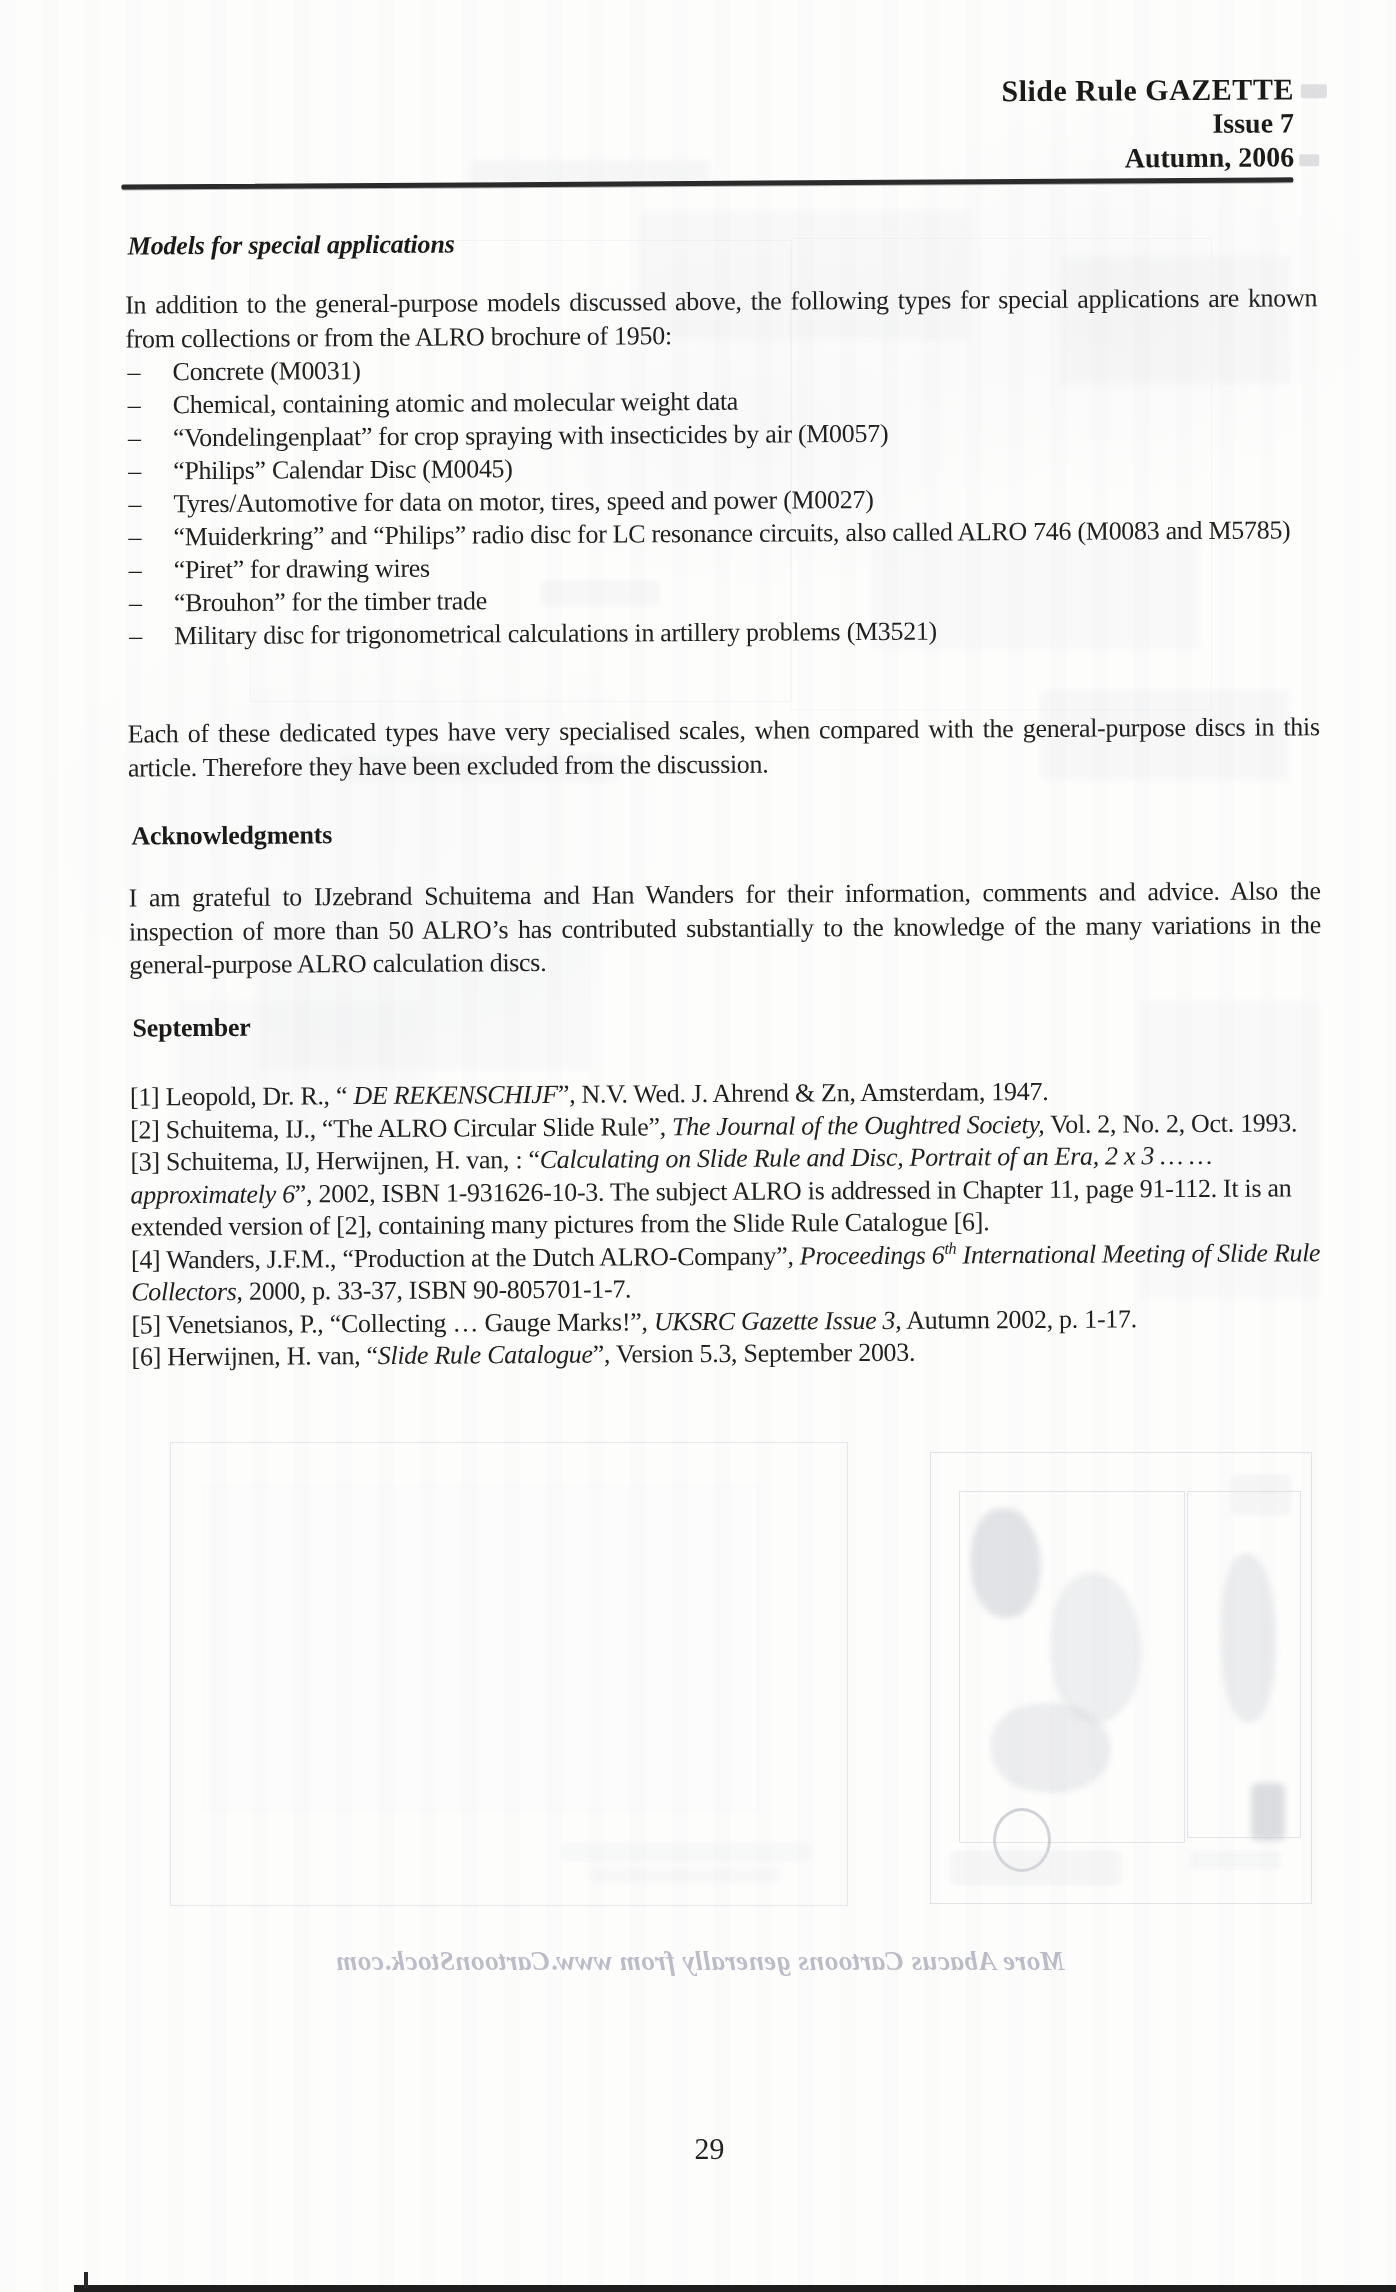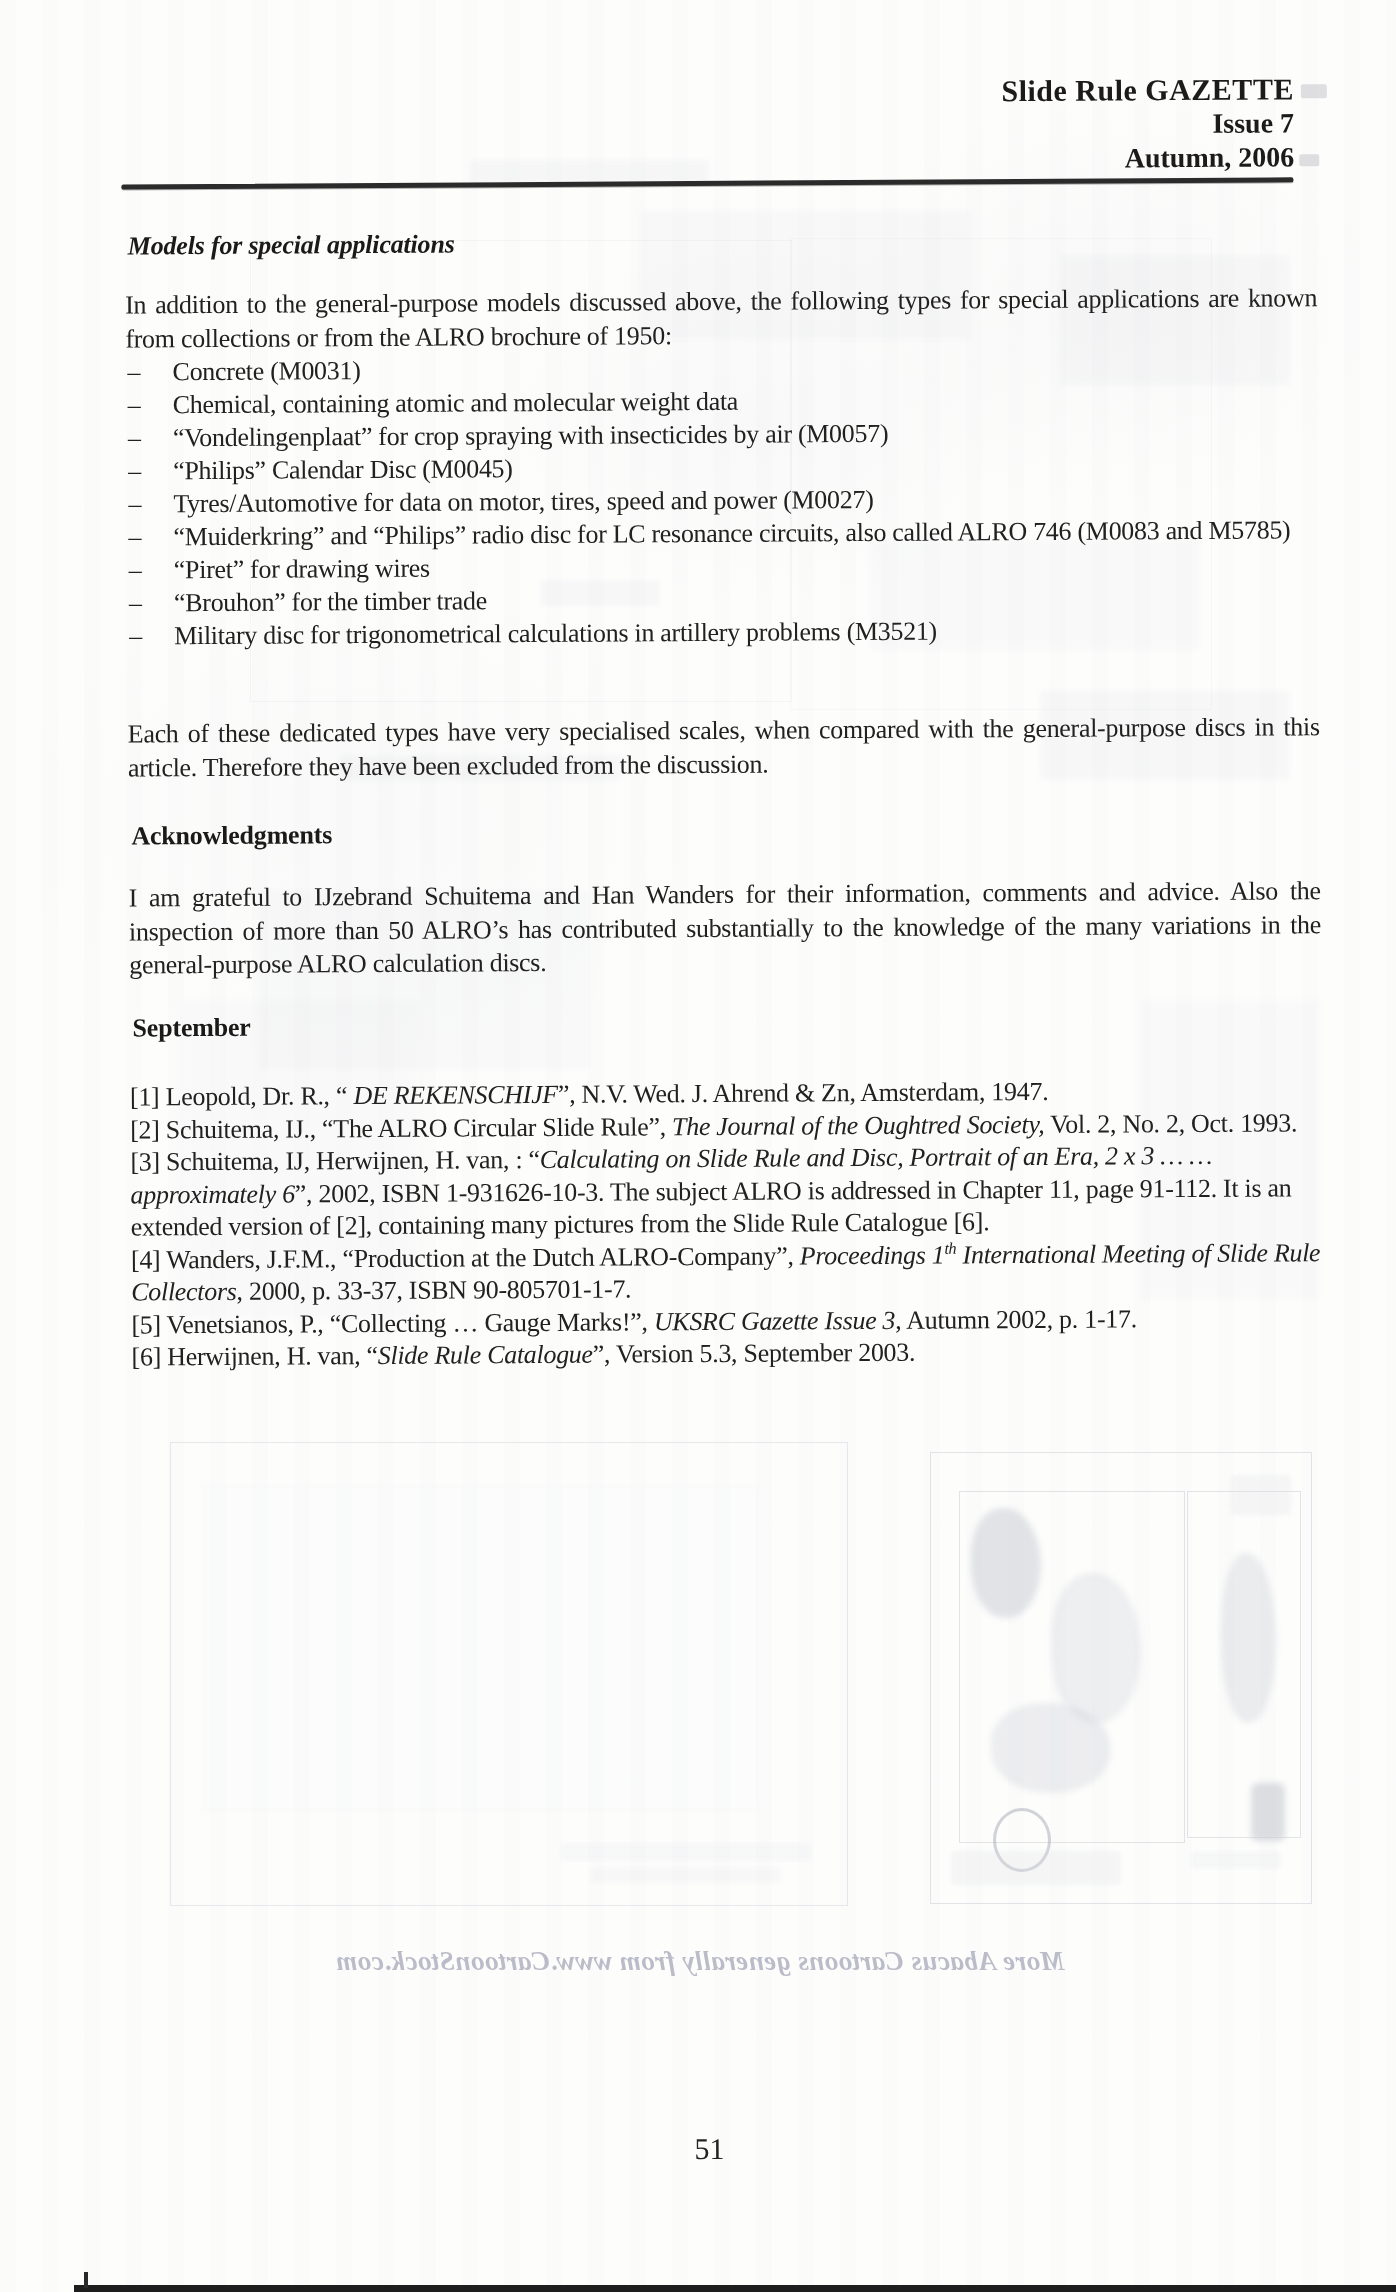--- a/index.html
+++ b/index.html
@@ -116,24 +116,24 @@
     <div class="para" style="top:714px;">Each of these dedicated types have very specialised scales, when compared with the general-purpose discs in this article. Therefore they have been excluded from the discussion.</div>
 
     <div class="h-bold" style="top:818px;">Acknowledgments</div>
     <div class="para" style="top:878px;">I am grateful to IJzebrand Schuitema and Han Wanders for their information, comments and advice. Also the inspection of more than 50 ALRO’s has contributed substantially to the knowledge of the many variations in the general-purpose ALRO calculation discs.</div>
 
     <div class="h-bold" style="top:1010px;">September</div>
     <div class="refs">
       <p class="ref"><span>[1] Leopold, Dr. R., “ </span><em>DE REKENSCHIJF</em><span>”, N.V. Wed. J. Ahrend &amp; Zn, Amsterdam, 1947.</span></p>
       <p class="ref"><span>[2] Schuitema, IJ., “The ALRO Circular Slide Rule”, </span><em>The Journal of the Oughtred Society,</em><span> Vol. 2, No. 2, Oct. 1993.</span></p>
       <p class="ref"><span>[3] Schuitema, IJ, Herwijnen, H. van, : “</span><em>Calculating on Slide Rule and Disc, Portrait of an Era, 2 x 3 … … approximately 6</em><span>”, 2002, ISBN 1-931626-10-3.  The subject ALRO is addressed in Chapter 11, page 91-112.  It is an extended version of [2], containing many pictures from the Slide Rule Catalogue [6].</span></p>
-      <p class="ref"><span>[4] Wanders, J.F.M., “Production at the Dutch ALRO-Company”, </span><em>Proceedings 1</em><sup>th</sup><em> International Meeting of Slide Rule Collectors</em><span>, 2000, p. 33-37,  ISBN 90-805701-1-7.</span></p>
+      <p class="ref"><span>[4] Wanders, J.F.M., “Production at the Dutch ALRO-Company”, </span><em>Proceedings 6</em><sup>th</sup><em> International Meeting of Slide Rule Collectors</em><span>, 2000, p. 33-37,  ISBN 90-805701-1-7.</span></p>
       <p class="ref"><span>[5] Venetsianos, P., “Collecting …  Gauge Marks!”, </span><em>UKSRC Gazette Issue 3</em><span>, Autumn 2002, p. 1-17.</span></p>
       <p class="ref"><span>[6] Herwijnen, H. van, “</span><em>Slide Rule Catalogue</em><span>”, Version 5.3, September 2003.</span></p>
     </div>
 
-    <div class="page-num">51</div>
+    <div class="page-num">29</div>
   </div>
 
   <div class="bottom-bar"></div>
   <div class="bottom-tick"></div>
 
 </div>
 
 </body></html>

